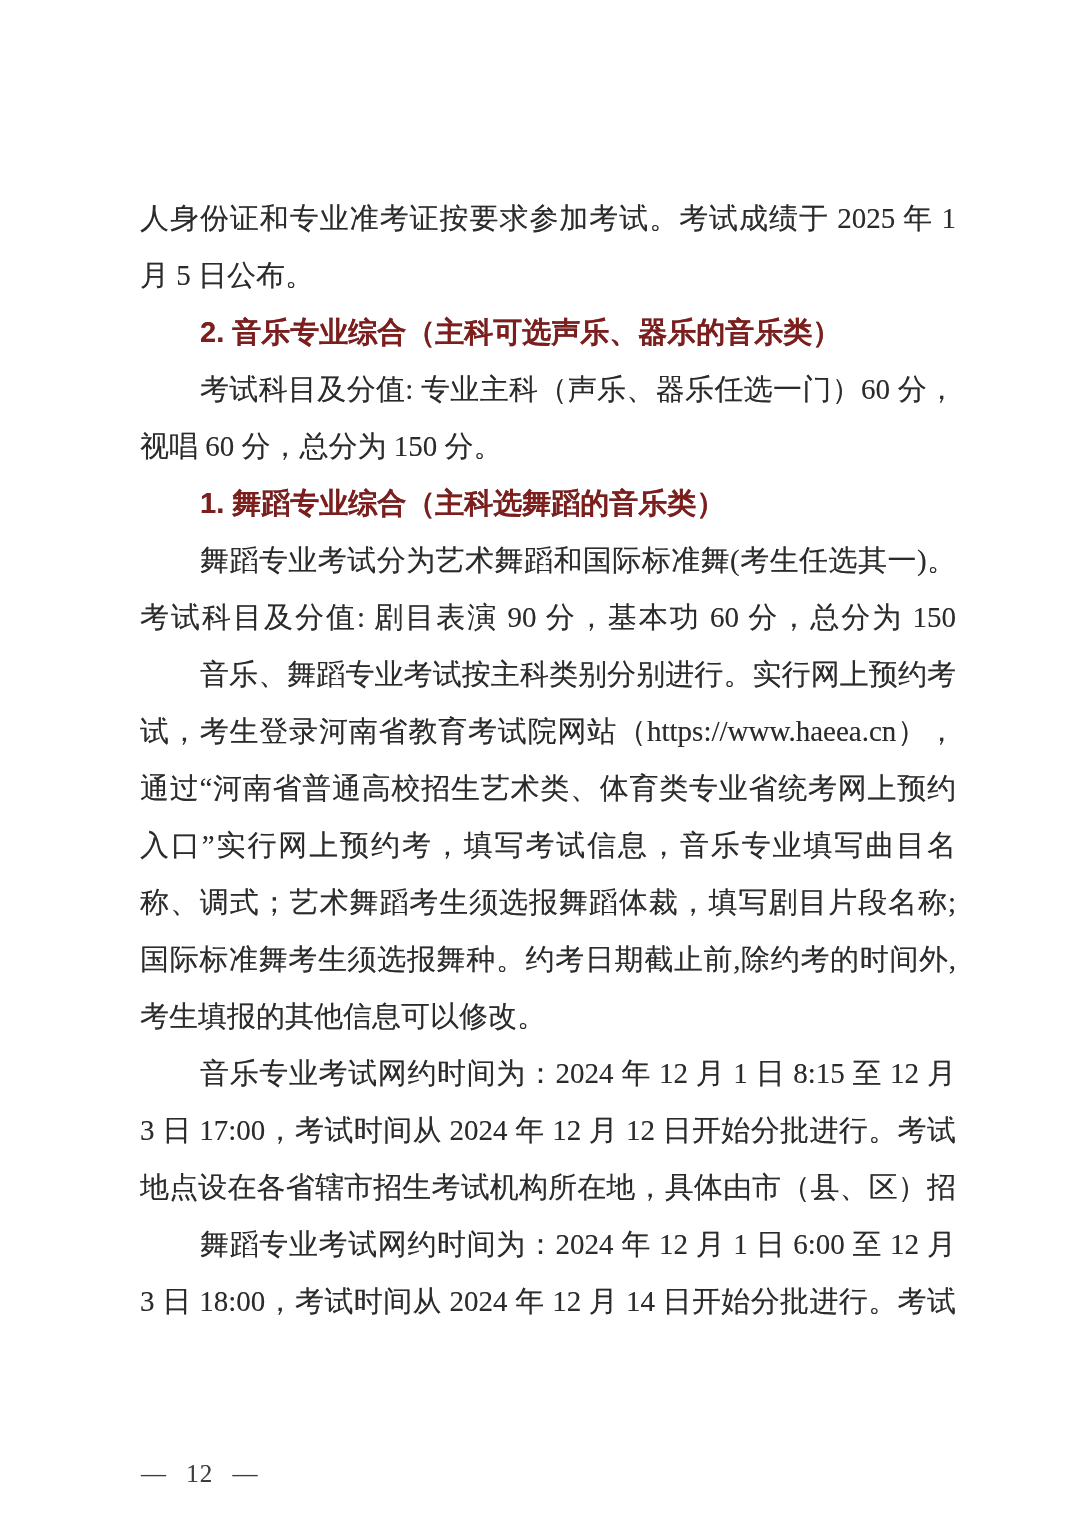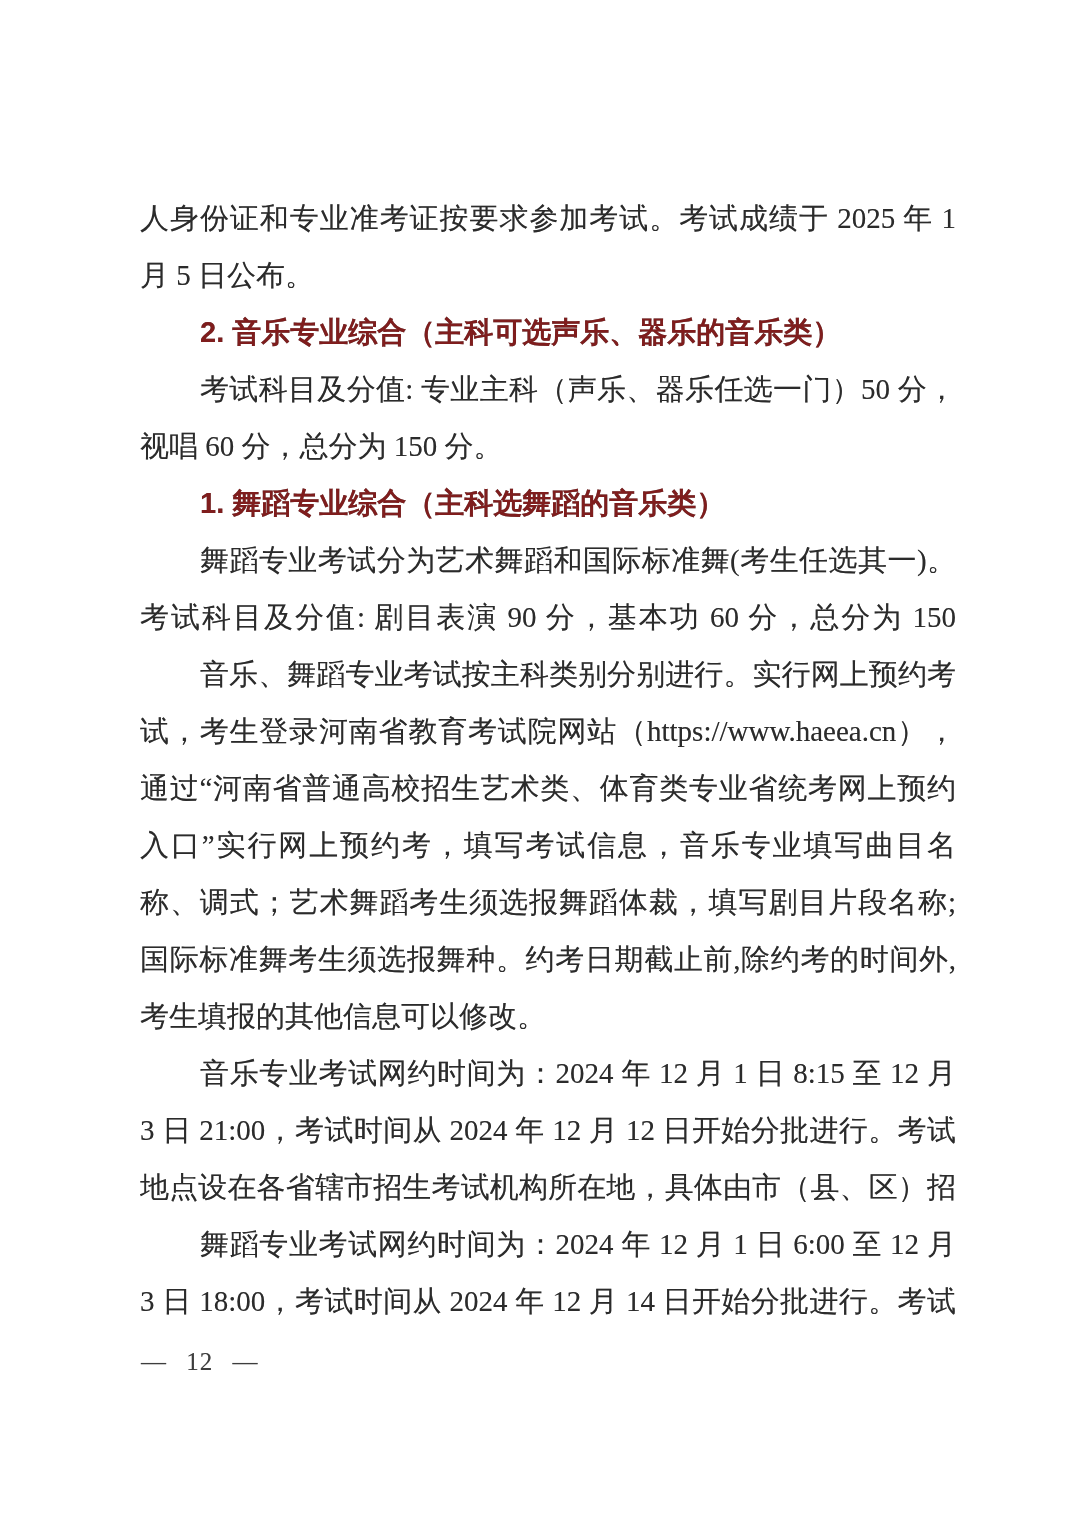--- a/index.html
+++ b/index.html
@@ -43,50 +43,50 @@
     font-family: "Liberation Sans", "DejaVu Sans", sans-serif;
     font-weight: 700;
     color: #7f1d1d;
     text-align: left;
     text-align-last: left;
     text-shadow: 0 0 0.5px rgba(20,20,20,0.6);
   }
   .footer {
     position: absolute;
     left: 141px;
-    top: 1344px;
+    top: 1456px;
     font-size: 25px;
     line-height: 36px;
     color: #3d3d3d;
     letter-spacing: 1px;
     word-spacing: 12px;
     text-shadow: 0 0 0.5px rgba(70,70,70,0.4);
   }
 </style>
 </head>
 <body>
 
 <div class="page">
   <div class="content">
     <div class="line">人身份证和专业准考证按要求参加考试。考试成绩于 2025 年 1</div>
     <div class="line last">月 5 日公布。</div>
     <div class="line heading indent">2. 音乐专业综合（主科可选声乐、器乐的音乐类）</div>
-    <div class="line indent">考试科目及分值: 专业主科（声乐、器乐任选一门）50 分，</div>
+    <div class="line indent">考试科目及分值: 专业主科（声乐、器乐任选一门）60 分，</div>
     <div class="line last">视唱 60 分，总分为 150 分。</div>
     <div class="line heading indent">1. 舞蹈专业综合（主科选舞蹈的音乐类）</div>
     <div class="line indent">舞蹈专业考试分为艺术舞蹈和国际标准舞(考生任选其一)。</div>
     <div class="line">考试科目及分值: 剧目表演 90 分，基本功 60 分，总分为 150 分。</div>
     <div class="line indent">音乐、舞蹈专业考试按主科类别分别进行。实行网上预约考</div>
     <div class="line">试，考生登录河南省教育考试院网站（https://www.haeea.cn），</div>
     <div class="line">通过“河南省普通高校招生艺术类、体育类专业省统考网上预约</div>
     <div class="line">入口”实行网上预约考，填写考试信息，音乐专业填写曲目名</div>
     <div class="line">称、调式；艺术舞蹈考生须选报舞蹈体裁，填写剧目片段名称;</div>
     <div class="line">国际标准舞考生须选报舞种。约考日期截止前,除约考的时间外,</div>
     <div class="line last">考生填报的其他信息可以修改。</div>
     <div class="line indent">音乐专业考试网约时间为：2024 年 12 月 1 日 8:15 至 12 月</div>
-    <div class="line">3 日 21:00，考试时间从 2024 年 12 月 12 日开始分批进行。考试</div>
+    <div class="line">3 日 17:00，考试时间从 2024 年 12 月 12 日开始分批进行。考试</div>
     <div class="line">地点设在各省辖市招生考试机构所在地，具体由市（县、区）招</div>
     <div class="line indent">舞蹈专业考试网约时间为：2024 年 12 月 1 日 6:00 至 12 月</div>
     <div class="line">3 日 18:00，考试时间从 2024 年 12 月 14 日开始分批进行。考试地</div>
   </div>
 
   <div class="footer">— 12 —</div>
 </div>
 
 </body></html>

